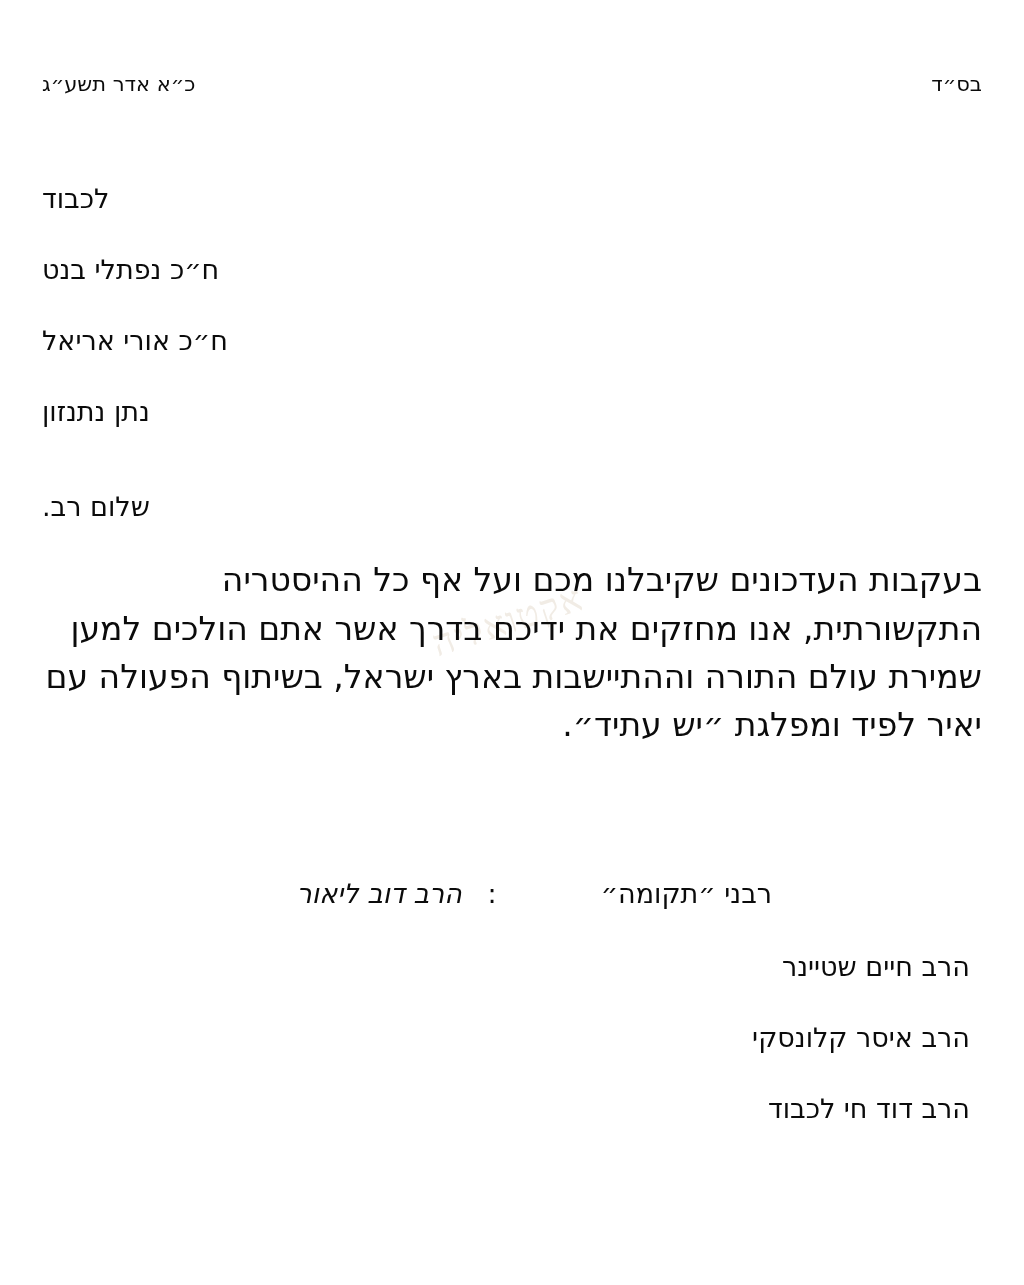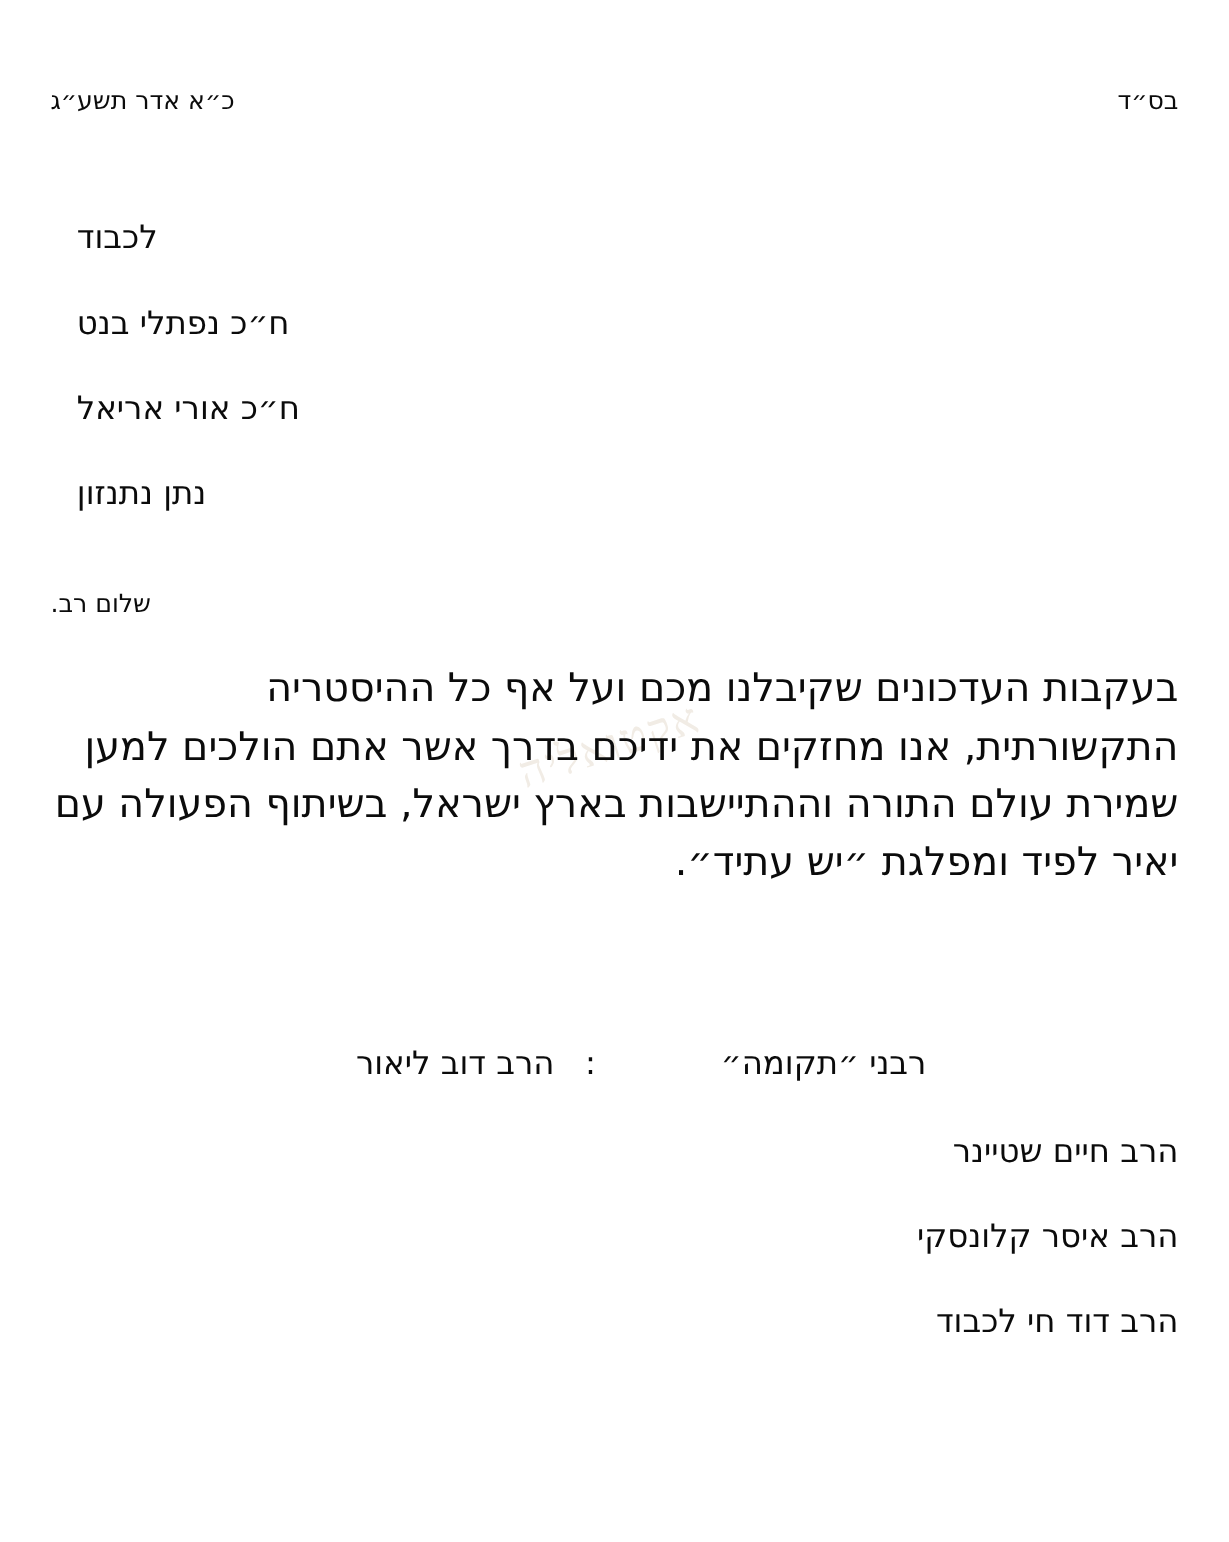--- a/index.html
+++ b/index.html
@@ -56,26 +56,25 @@
   .header-right { text-align: center; }
   .header-left  { text-align: right; }
 
   .addressee-block {
     text-align: left;
     font-size: 27px;
     line-height: 1.0;
   }
   .addressee-block .line {
     margin-bottom: 44px;
-    margin-left: 22px;
   }
 
   .greeting {
     text-align: left;
-    font-size: 21px;
+    font-size: 27px;
     margin-top: 66px;
     margin-bottom: 34px;
   }
 
   .body-text {
     font-size: 33px;
     line-height: 1.46;
     text-align: right;
     direction: rtl;
     margin-top: 22px;
@@ -98,27 +97,28 @@
     white-space: nowrap;
     margin-top: 47px;
   }
   .sig-colon {
     width: 60px;
     text-align: center;
   }
   .sig-name-first {
     text-align: center;
     white-space: nowrap;
+    font-style: italic;
   }
   .sig-names {
     font-size: 27px;
     line-height: 1.0;
     text-align: right;
     padding-right: 0;
-    margin-right: 0;
+    margin-right: 12px;
   }
   .sig-names .sig-line {
     margin-top: 44px;
     padding-left: 392px;
     text-align: right;
   }
 </style>
 </head>
 <body>
 

